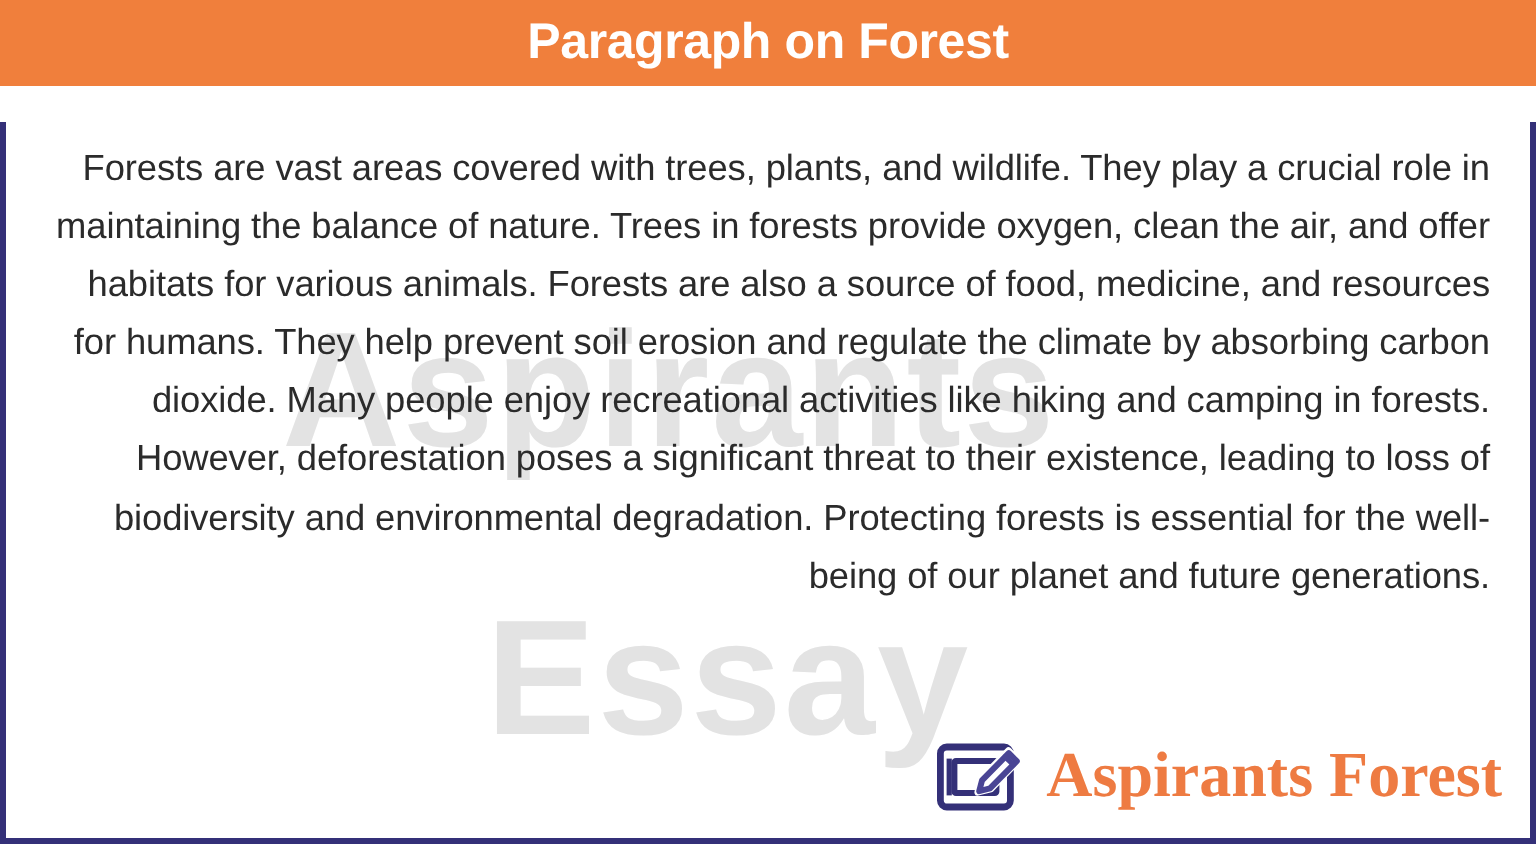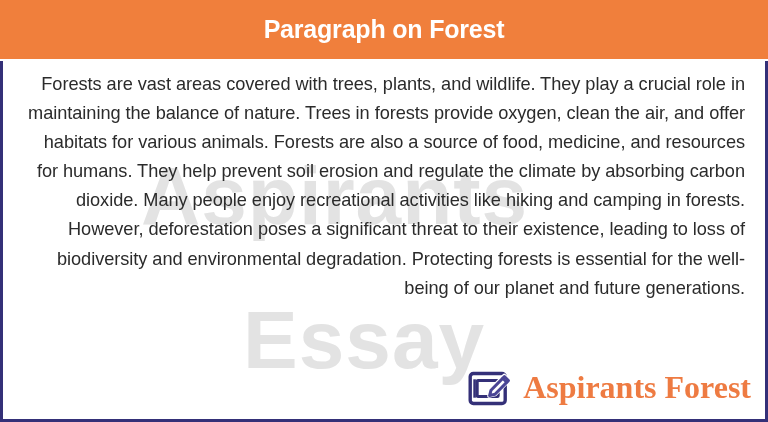--- a/index.html
+++ b/index.html
@@ -19,21 +19,21 @@
     background: #ffffff;
     overflow: hidden;
   }
 
   
   .header-banner {
     position: absolute;
     left: 0;
     top: 0;
     width: 768px;
-    height: 59px;
+    height: 43px;
     background: #F07F3C;
     display: flex;
     align-items: center;
     justify-content: center;
   }
   .header-title {
     color: #ffffff;
     font-family: "Liberation Sans", sans-serif;
     font-size: 25px;
     font-weight: bold;

